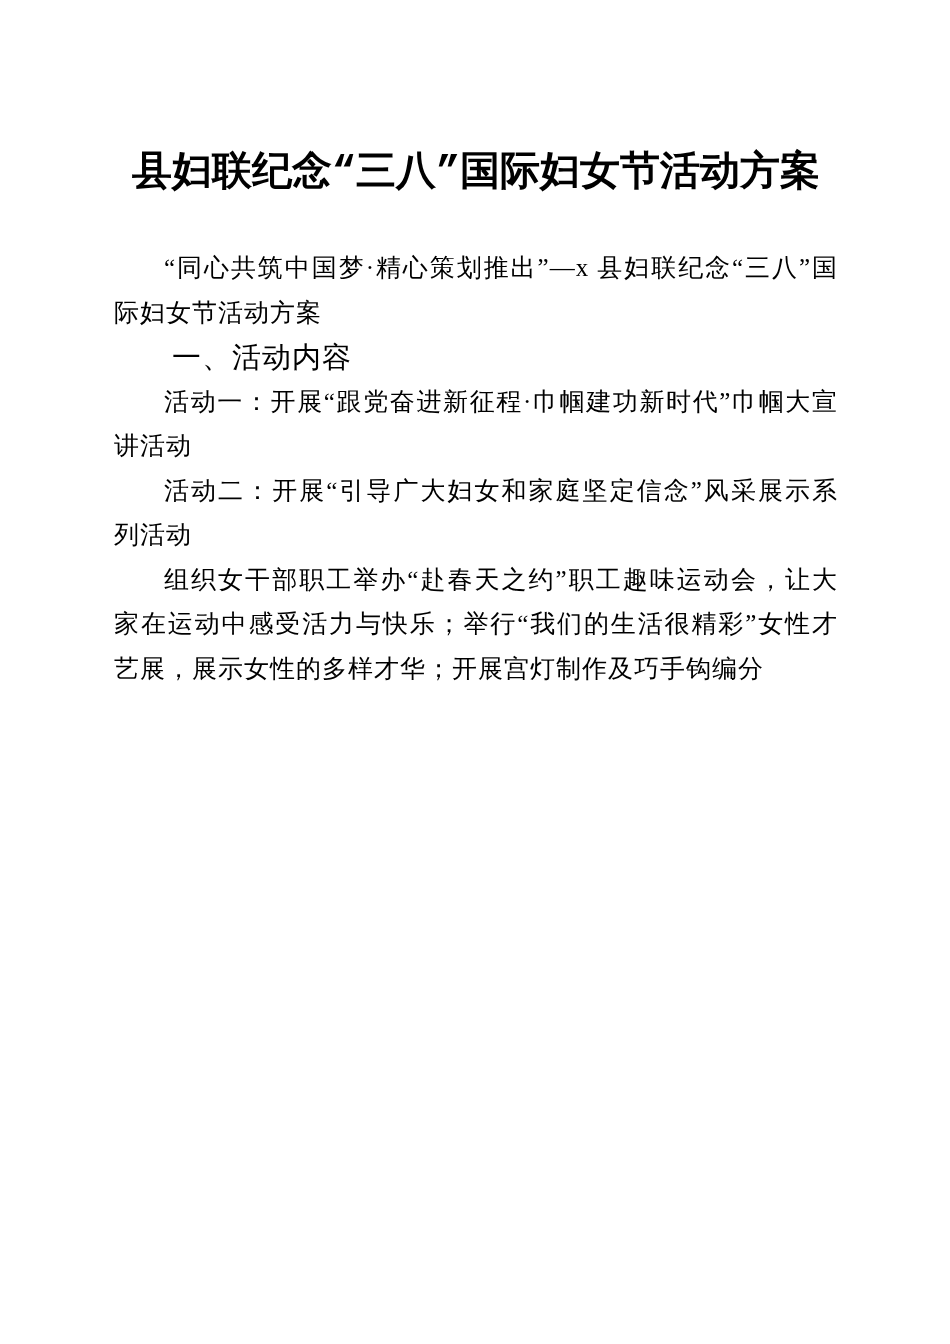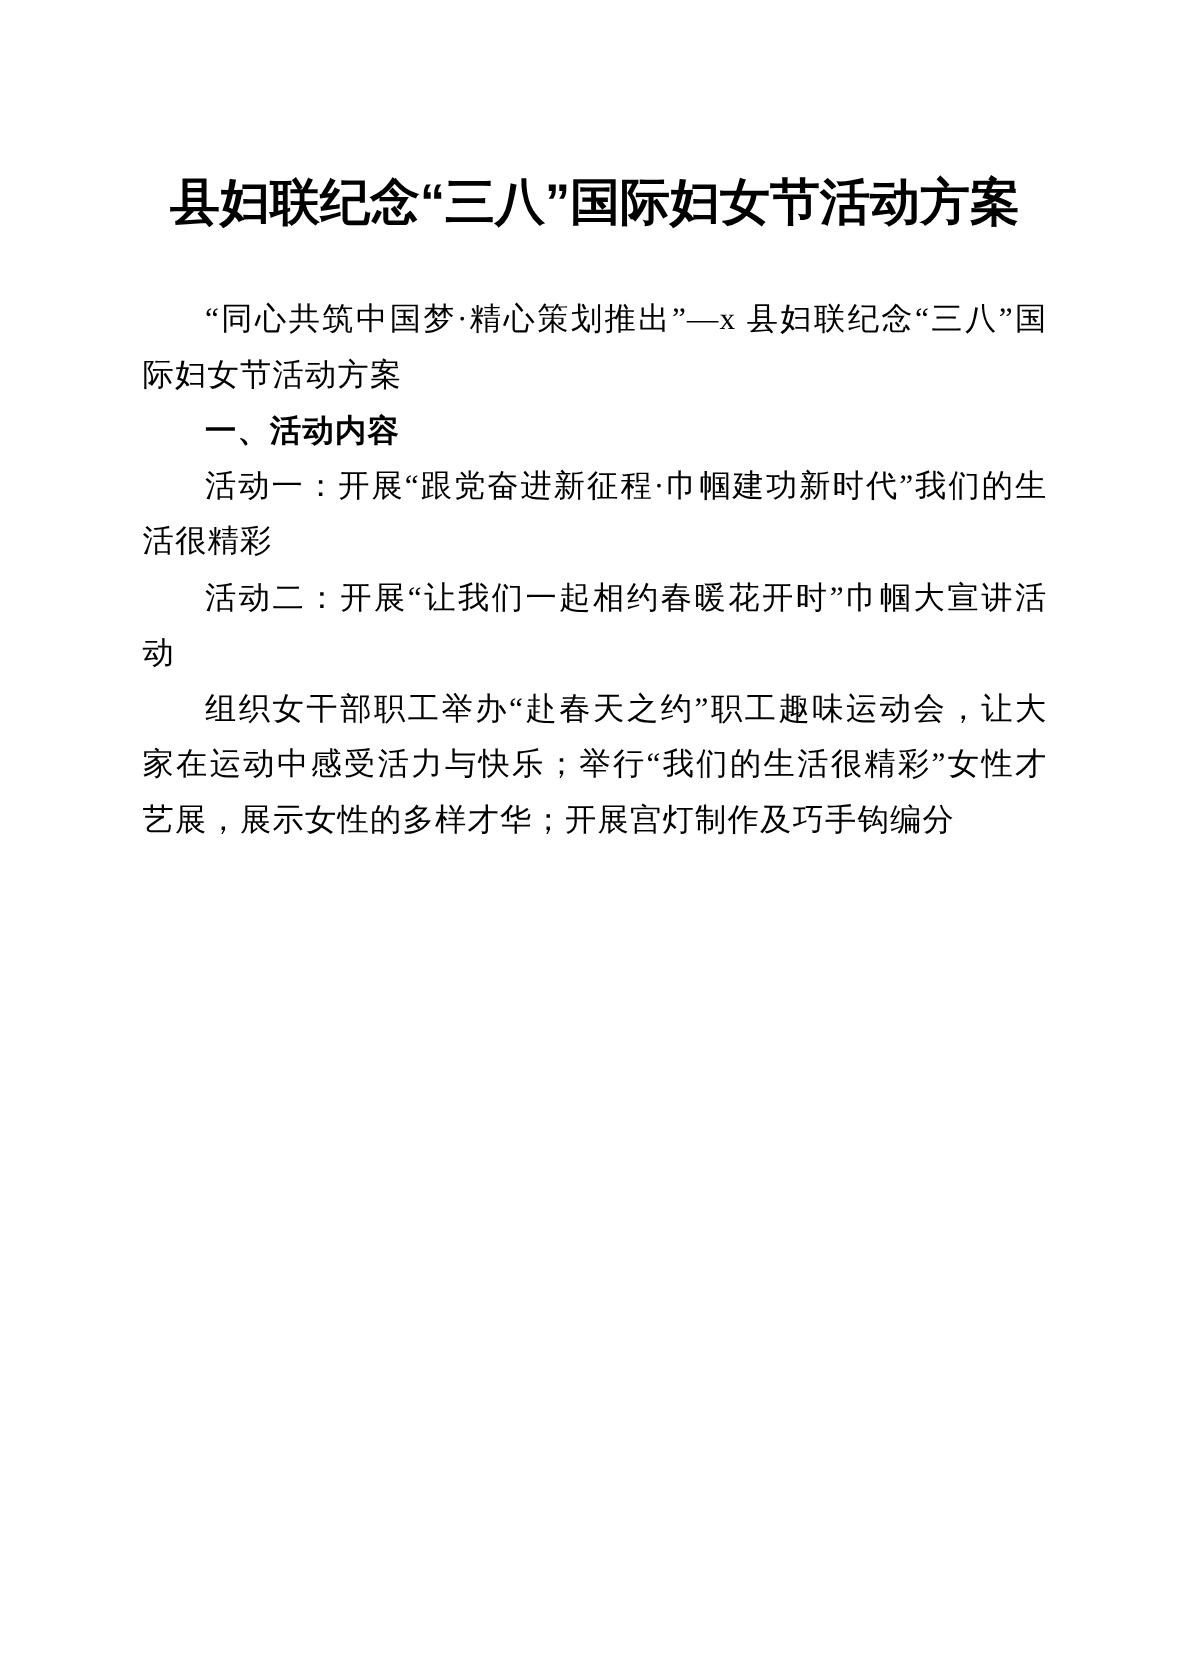--- a/index.html
+++ b/index.html
@@ -13,61 +13,61 @@
     height: 1344px;
     background: #ffffff;
     color: #000000;
     overflow: hidden;
     margin: 0 auto;
   }
   .content {
     padding: 132px 112px 0 114px;
   }
   .doc-title {
-    font-family: Liberation Sans, sans-serif;
+    font-family: Liberation Mono, monospace;
     font-weight: bold;
     font-size: 40px;
     line-height: 52px;
     text-align: center;
     letter-spacing: 0px;
-    margin: 4px 0 46px 0;
+    margin: 16px 0 46px 0;
   }
   .para {
     font-family: "Liberation Serif", "DejaVu Serif", serif;
     font-size: 25px;
     line-height: 44.5px;
     text-align: justify;
     text-justify: inter-character;
     text-indent: 2em;
     letter-spacing: 1px;
     margin: 0;
     word-break: break-all;
   }
   .section-heading {
     font-family: "Liberation Sans", "DejaVu Sans", sans-serif;
-    font-weight: bold;
-    font-size: 25px;
+    font-weight: normal;
+    font-size: 29px;
     line-height: 44.5px;
     text-indent: 2em;
     letter-spacing: 1px;
     margin: 0;
   }
 </style>
 </head>
 <body>
 
 <div class="page">
   <div class="content">
     <h1 class="doc-title"><span>县妇联纪念“三八”国际妇女节活动方案</span></h1>
 
     <p class="para">“同心共筑中国梦·精心策划推出”—x 县妇联纪念“三八”国际妇女节活动方案</p>
 
 
     <h2 class="section-heading">一、活动内容</h2>
 
-    <p class="para">活动一：开展“跟党奋进新征程·巾帼建功新时代”我们的生活很精彩</p>
+    <p class="para">活动一：开展“跟党奋进新征程·巾帼建功新时代”巾帼大宣讲活动</p>
 
 
-    <p class="para">活动二：开展“让我们一起相约春暖花开时”巾帼大宣讲活动</p>
+    <p class="para">活动二：开展“引导广大妇女和家庭坚定信念”风采展示系列活动</p>
 
     <p class="para">组织女干部职工举办“赴春天之约”职工趣味运动会，让大家在运动中感受活力与快乐；举行“我们的生活很精彩”女性才艺展，展示女性的多样才华；开展宫灯制作及巧手钩编分</p>
   </div>
 </div>
 
 </body></html>

